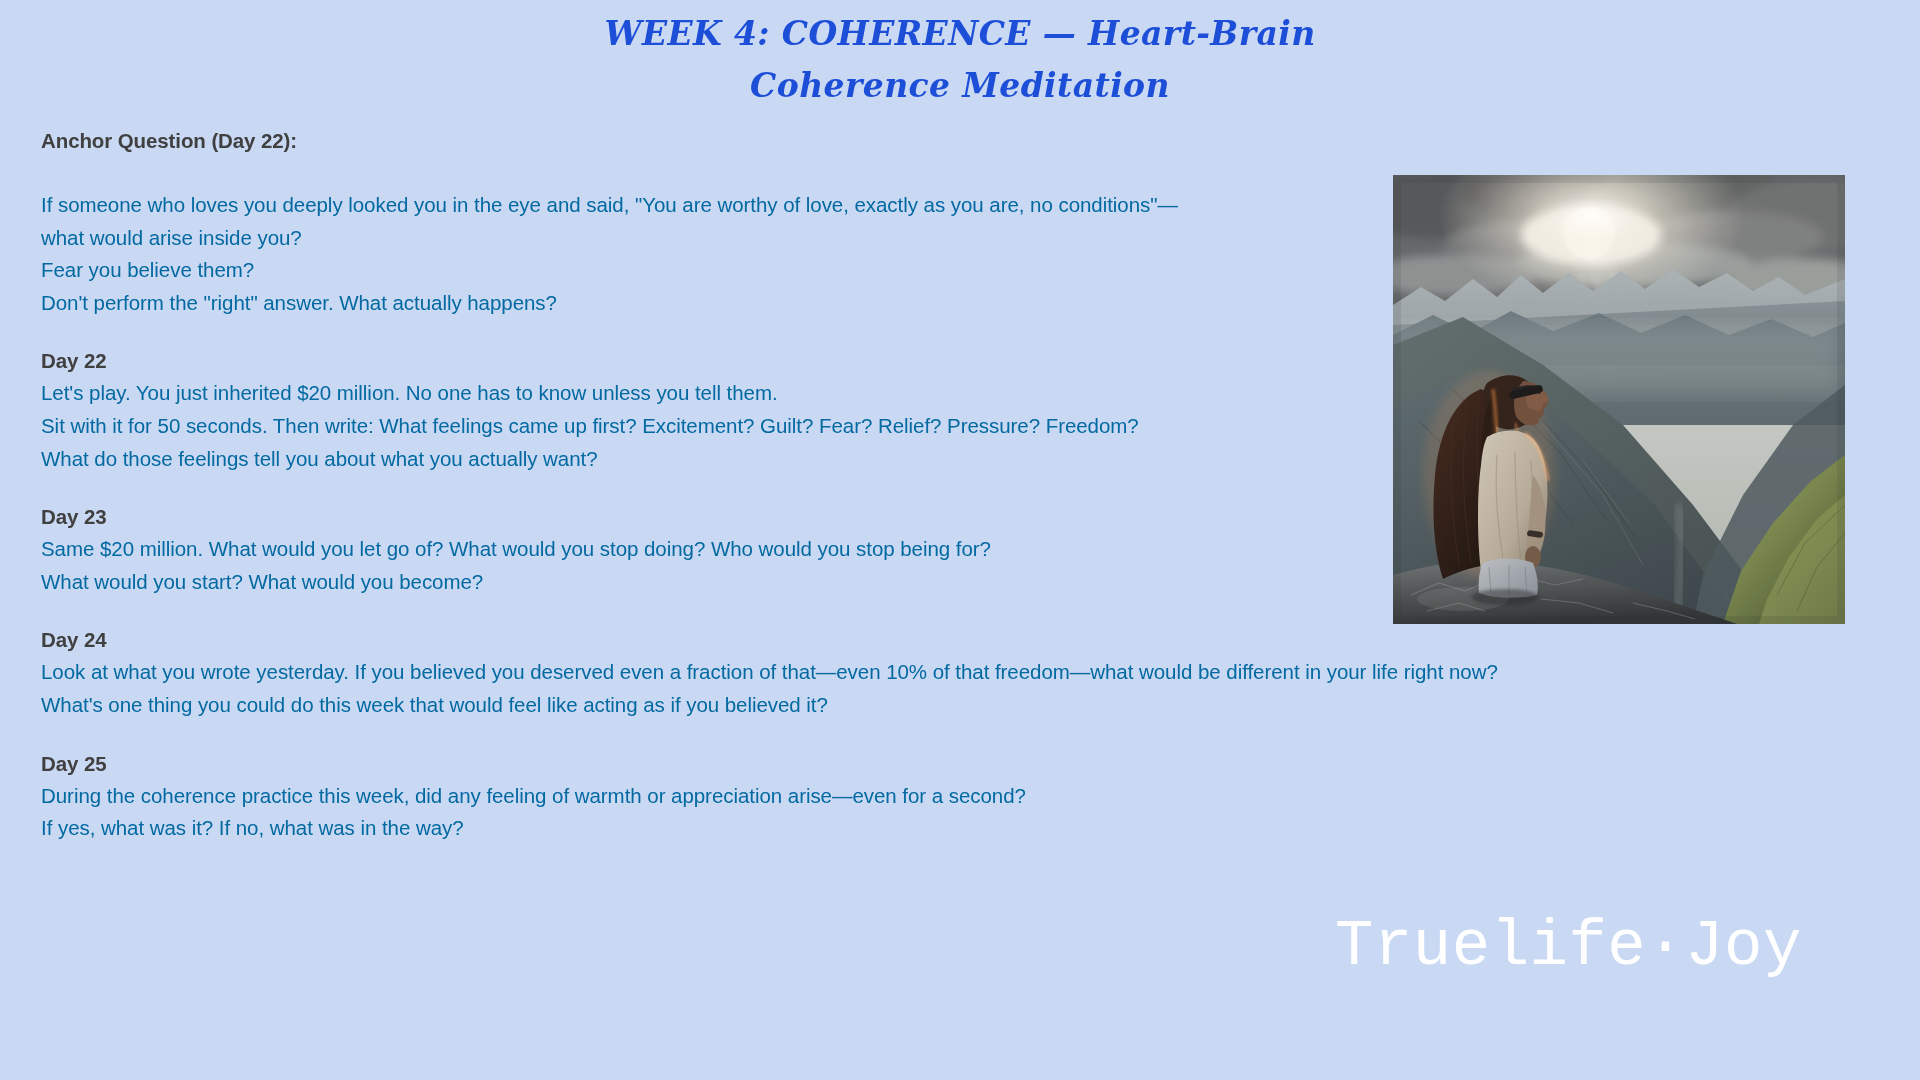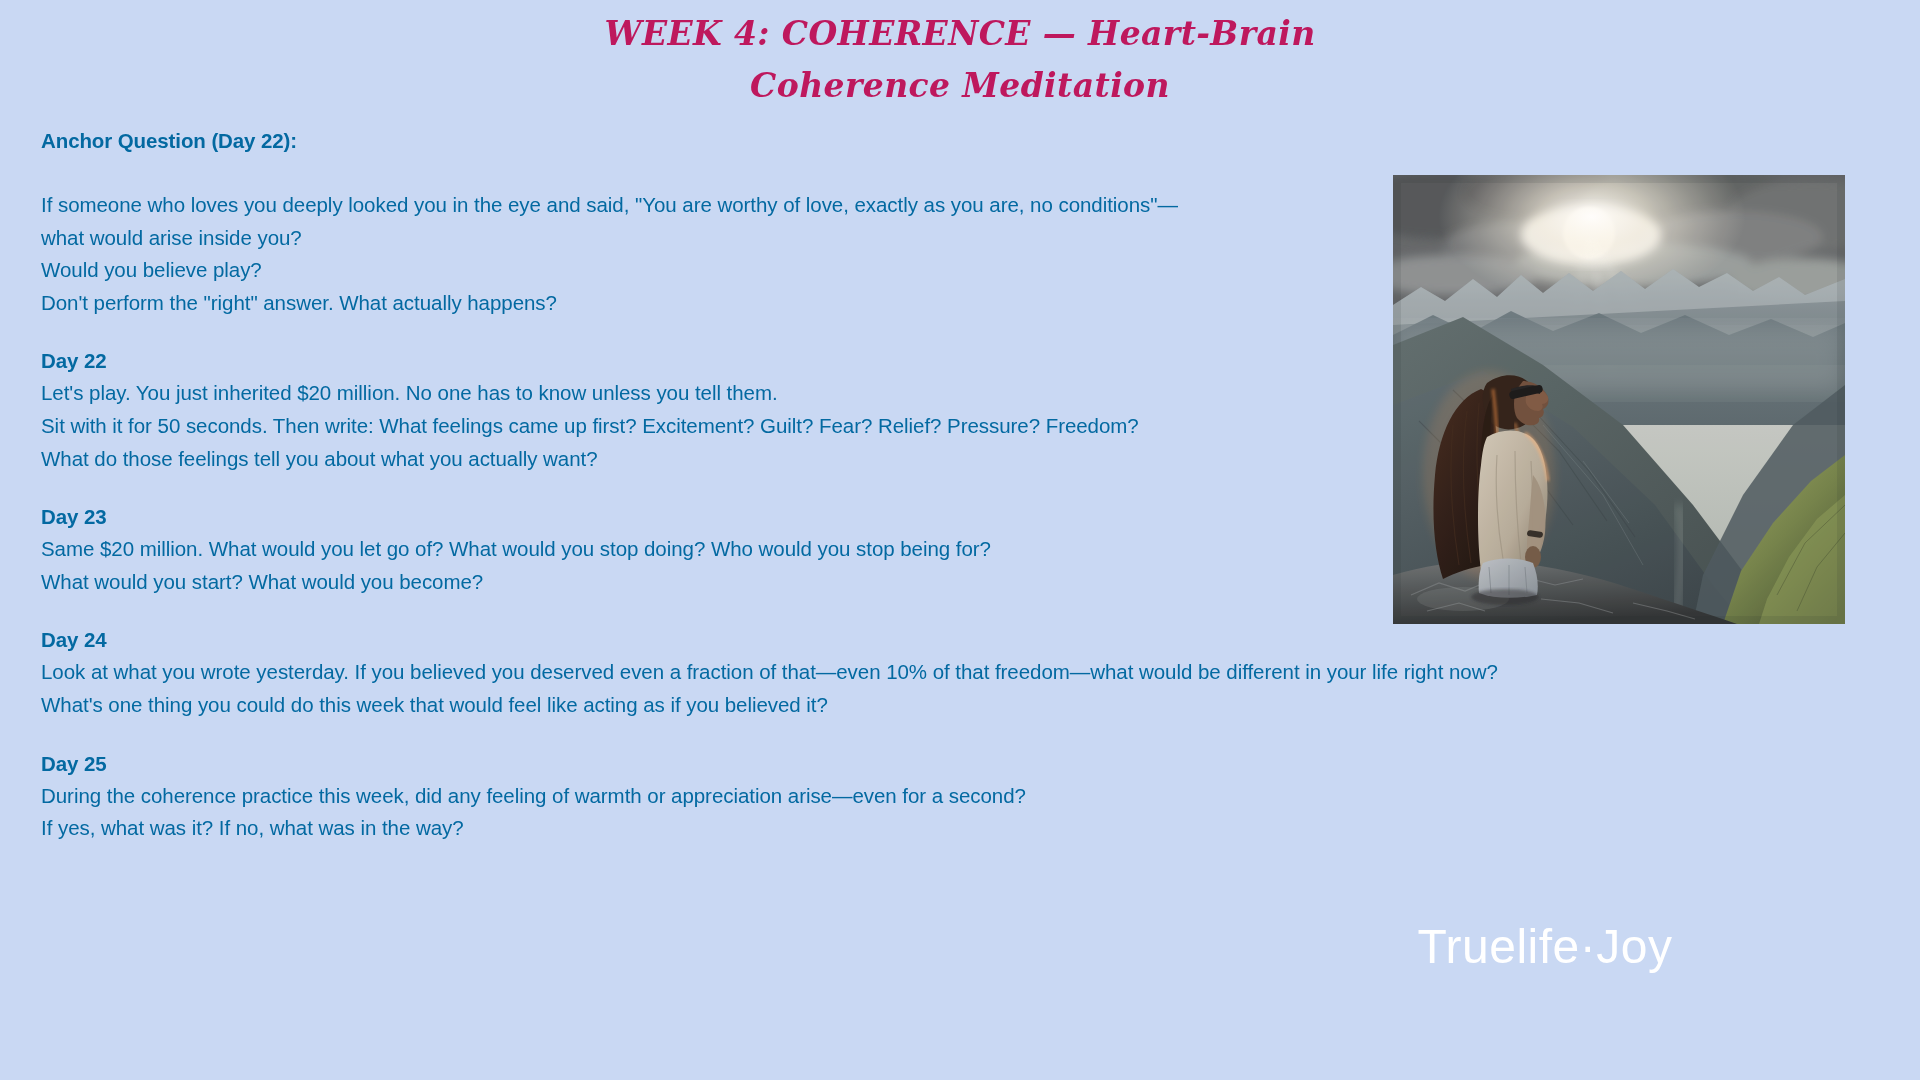--- a/index.html
+++ b/index.html
@@ -19,36 +19,36 @@
   .title-block{
     position:absolute;
     top:8px; left:0; right:0;
     text-align:center;
     font-family:"DejaVu Serif", serif;
     font-style:italic;
     font-weight:700;
     font-size:33px;
     line-height:52px;
     letter-spacing:0.4px;
-    color:#be185d;
+    color:#1d4ed8;
   }
   .title-line{ display:block; white-space:pre; }
 
   
   .content{
     position:absolute;
     top:126px;
     left:41px;
     width:1820px;
   }
   .heading{
     font-weight:700;
     font-size:20.5px;
     line-height:29px;
-    color:#0369a1;
+    color:#404040;
     letter-spacing:-0.1px;
   }
   .line{
     font-size:20.5px;
     line-height:32.6px;
     color:#0369a1;
     letter-spacing:-0.05px;
     white-space:pre-wrap;
   }
   .spacer-lg{ height:34px; }
@@ -66,23 +66,23 @@
     background:#4a5560;
   }
   .photo svg{ display:block; width:100%; height:100%; }
 
   
   .logo{
     position:absolute;
     left:1335px;
     top:908px;
     width:420px;
-    text-align:center;
-    font-family:Liberation Sans, sans-serif;
-    font-size:48px;
+    text-align:right;
+    font-family:Liberation Mono, monospace;
+    font-size:64px;
     line-height:78px;
     font-weight:400;
     color:#ffffff;
     letter-spacing:0.5px;
     white-space:nowrap;
   }
 </style>
 </head>
 <body>
 
@@ -91,21 +91,21 @@
   <span class="title-line">Coherence Meditation</span>
 </div>
 
 <div class="content">
 
   <div>
     <div class="heading">Anchor Question (Day 22):</div>
     <div class="spacer-lg"></div>
     <div class="line">If someone who loves you deeply looked you in the eye and said, "You are worthy of love, exactly as you are, no conditions"—</div>
     <div class="line">what would arise inside you?</div>
-    <div class="line">Would you believe play?</div>
+    <div class="line">Fear you believe them?</div>
     <div class="line">Don't perform the "right" answer. What actually happens?</div>
   </div>
 
   <div class="spacer-md"></div>
 
   <div>
     <div class="heading">Day 22</div>
     <div class="spacer-sm"></div>
     <div class="line">Let's play. You just inherited $20 million. No one has to know unless you tell them.</div>
     <div class="line">Sit with it for 50 seconds. Then write: What feelings came up first? Excitement? Guilt? Fear? Relief? Pressure? Freedom?</div>

